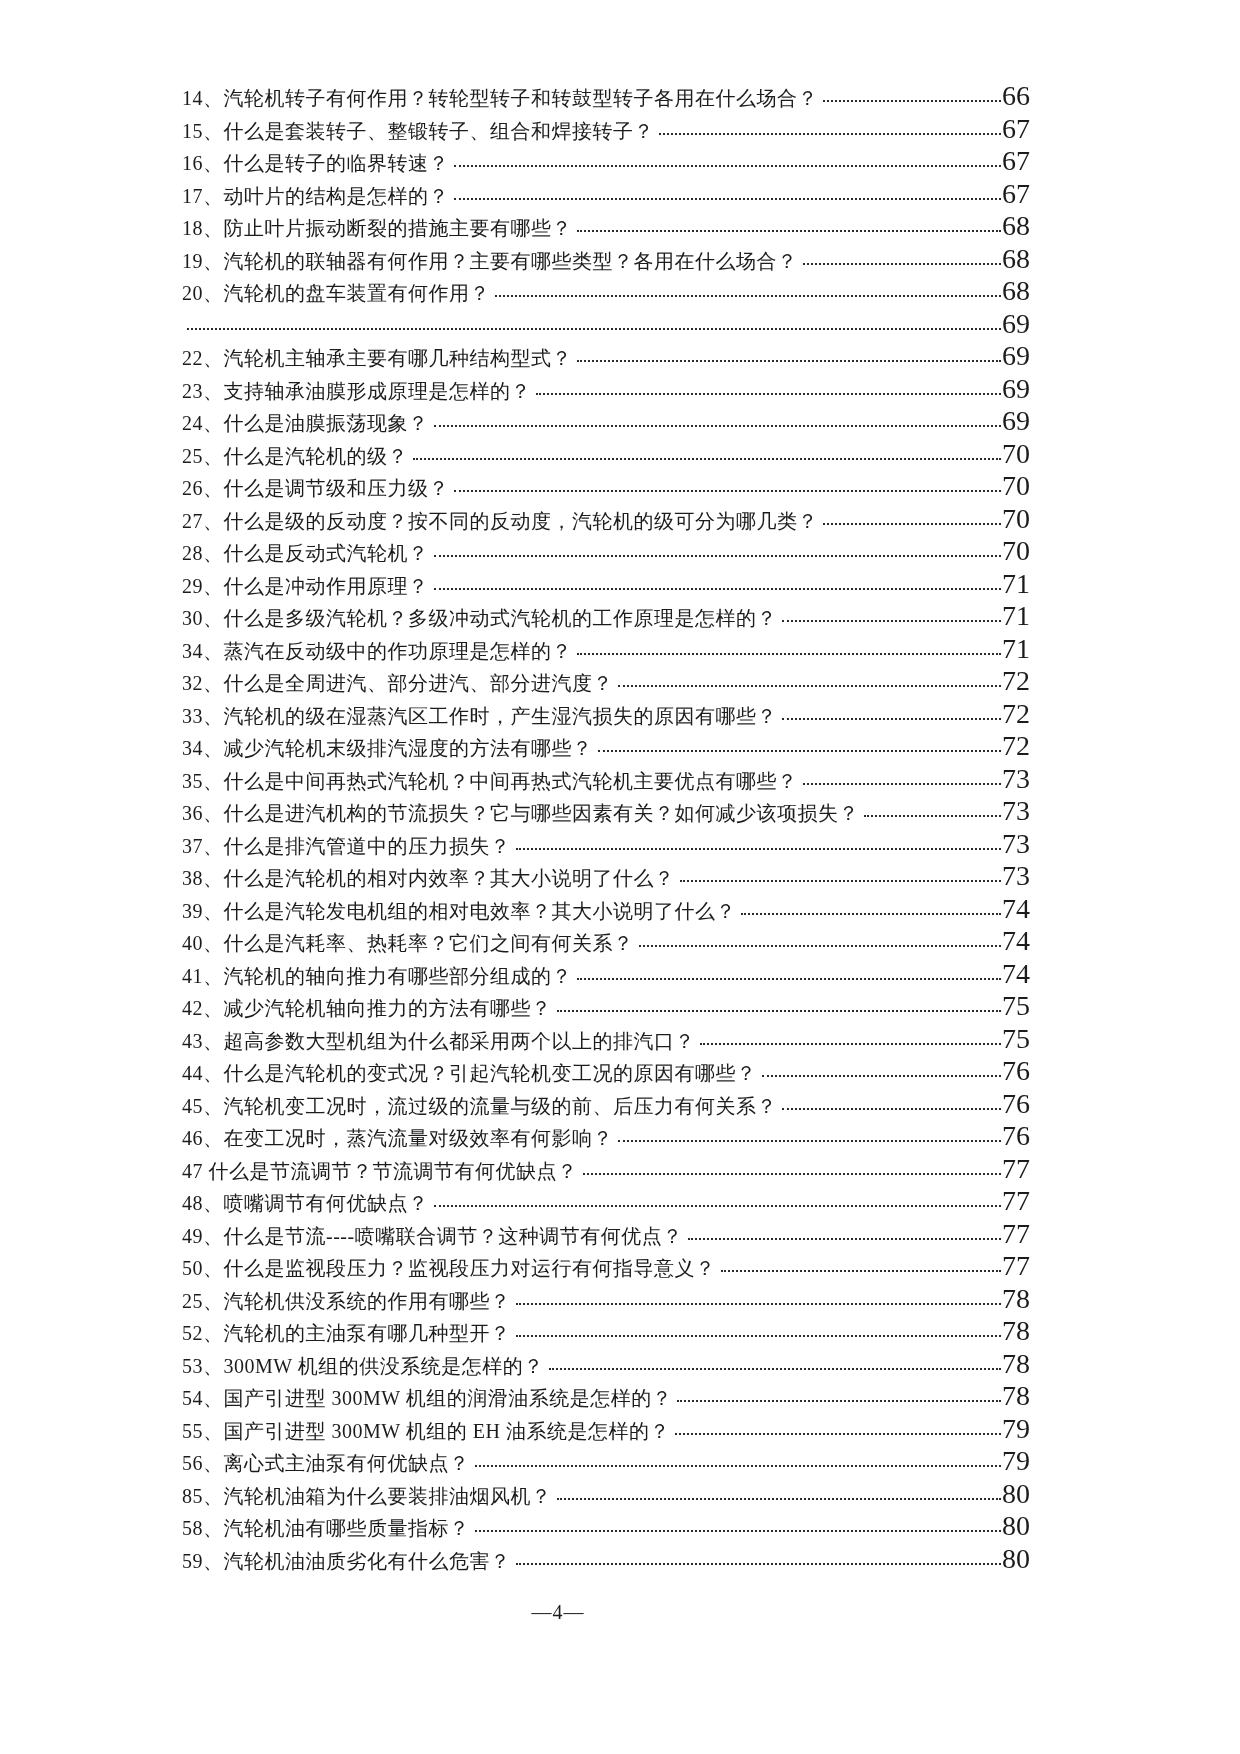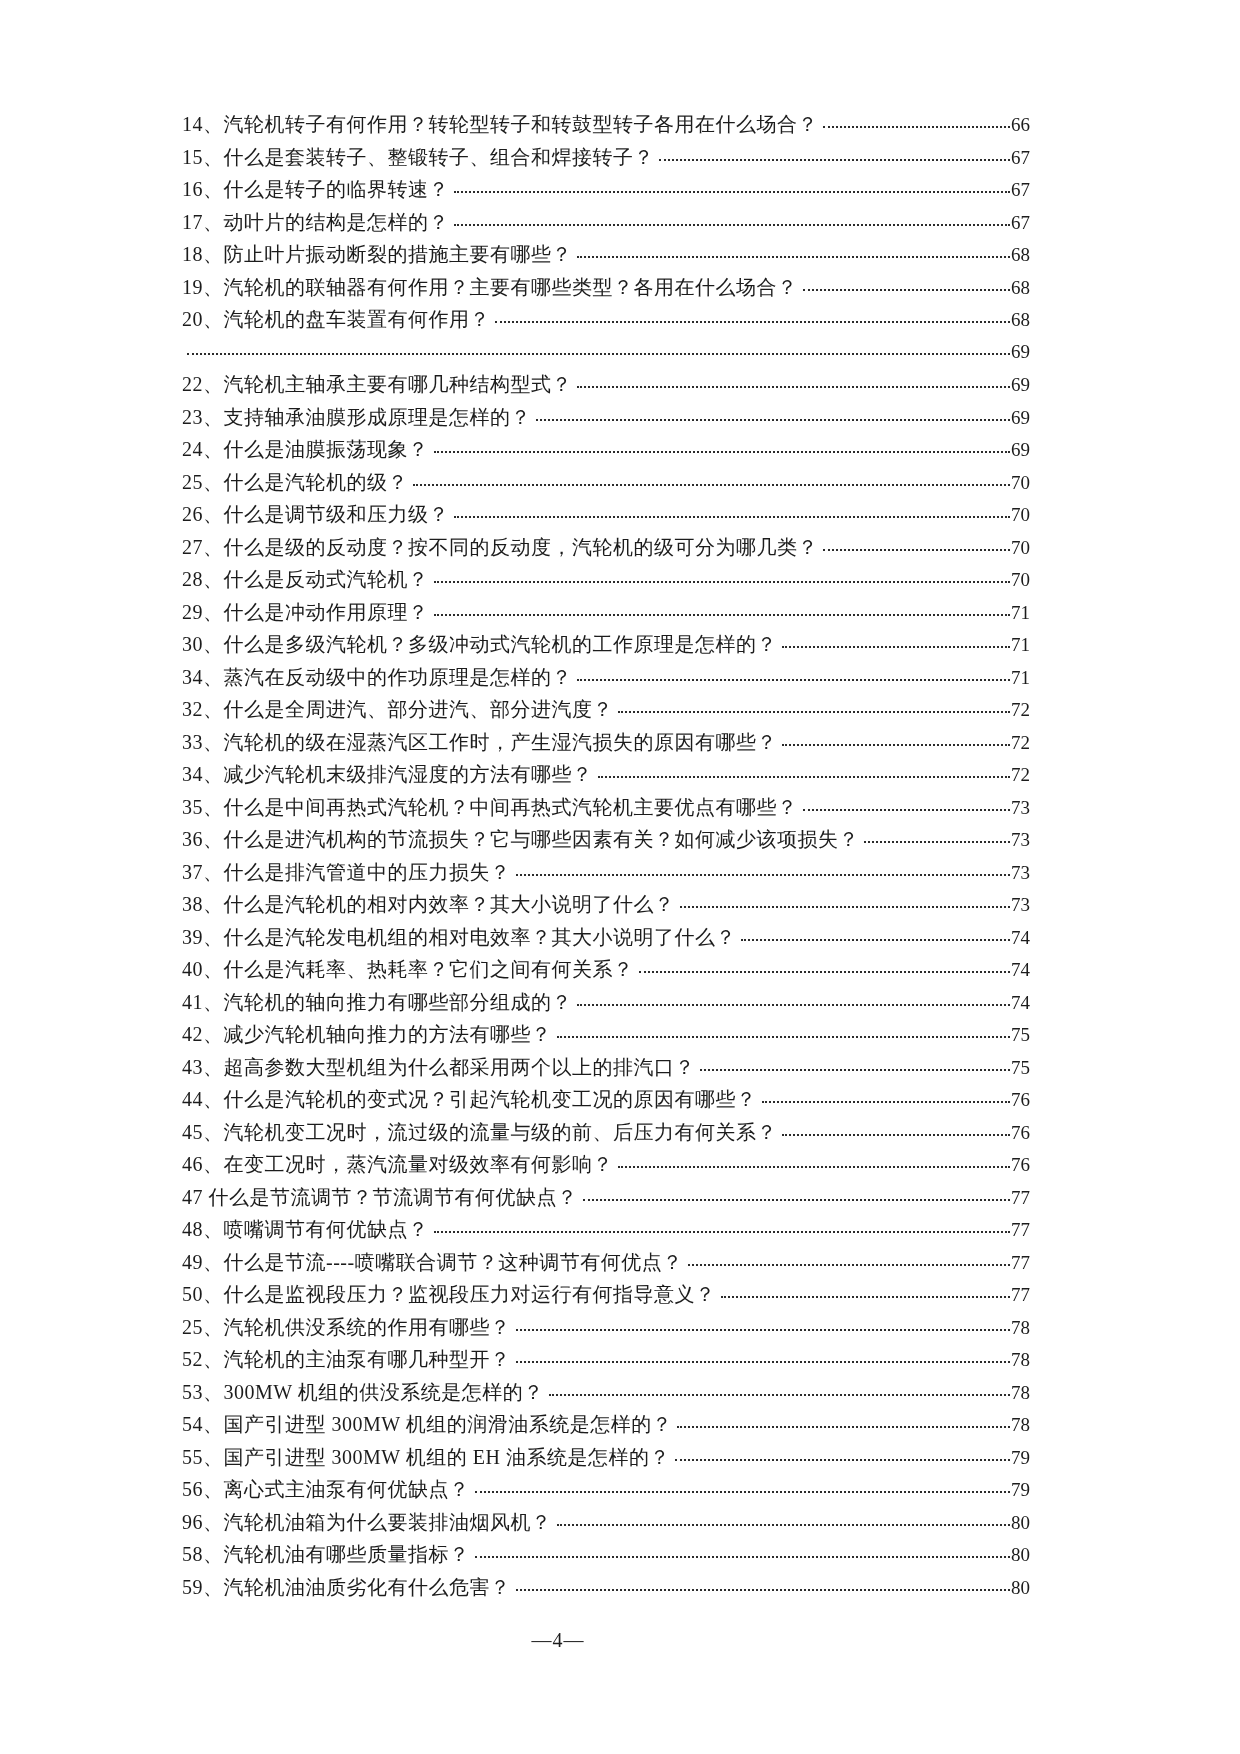--- a/index.html
+++ b/index.html
@@ -12,21 +12,21 @@
     height: 1754px;
     position: relative;
     font-family: "Liberation Serif", "DejaVu Serif", serif;
     color: #1c1c1c;
     overflow: hidden;
   }
   .page {
     box-sizing: border-box;
     width: 1240px;
     height: 1754px;
-    padding: 108px 210px 0 182px;
+    padding: 80px 210px 0 182px;
   }
   .toc-list {
     width: 100%;
   }
   .toc-row {
     display: flex;
     align-items: baseline;
     height: 32.5px;
     line-height: 32.5px;
     font-size: 20px;
@@ -46,21 +46,21 @@
     content: "";
     position: absolute;
     left: 5px;
     right: 1px;
     bottom: 3px;
     border-bottom: 2px dotted #2b2b2b;
   }
   .toc-page {
     flex: 0 0 auto;
     text-align: right;
-    font-size: 19px;
+    font-size: 28px;
   }
   .footer {
     margin-top: 26px;
     text-align: center;
     font-size: 20px;
     letter-spacing: 1px;
     
     transform: translateX(-48px);
   }
 </style>
@@ -321,21 +321,21 @@
     <span class="toc-page">79</span>
   </div>
 
   <div class="toc-row">
     <span class="toc-label">56、离心式主油泵有何优缺点？</span>
     <span class="toc-dots"></span>
     <span class="toc-page">79</span>
   </div>
 
   <div class="toc-row">
-    <span class="toc-label">96、汽轮机油箱为什么要装排油烟风机？</span>
+    <span class="toc-label">85、汽轮机油箱为什么要装排油烟风机？</span>
     <span class="toc-dots"></span>
     <span class="toc-page">80</span>
   </div>
 
   <div class="toc-row">
     <span class="toc-label">58、汽轮机油有哪些质量指标？</span>
     <span class="toc-dots"></span>
     <span class="toc-page">80</span>
   </div>
 

